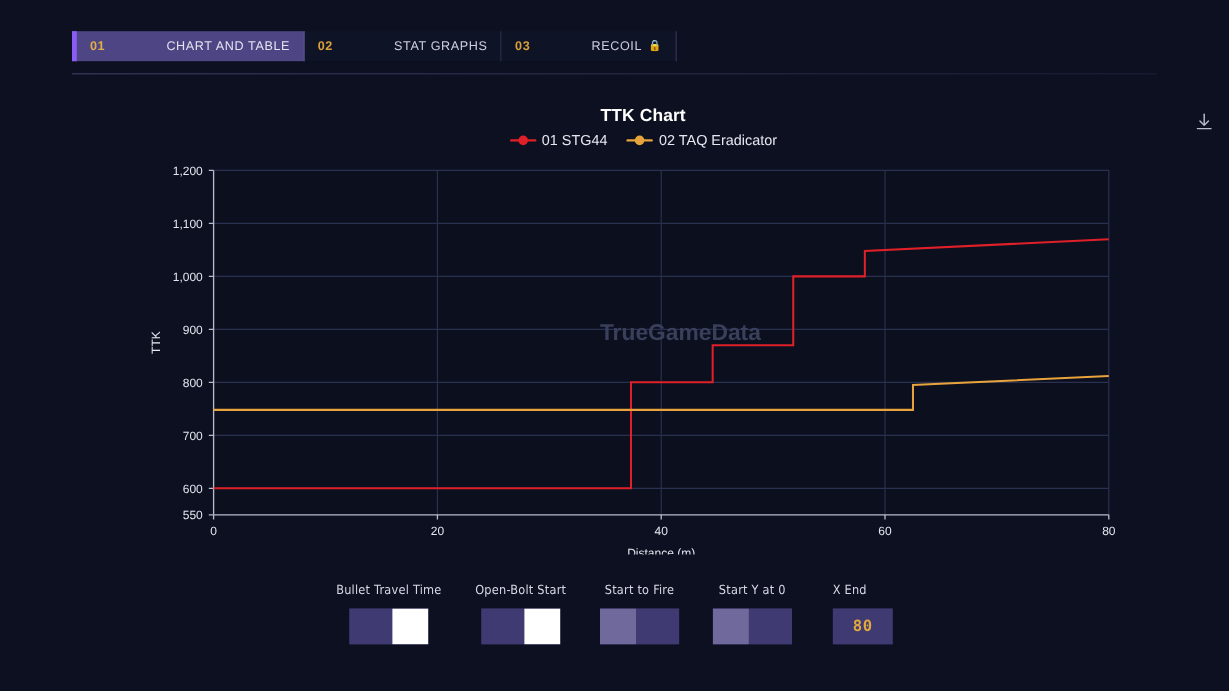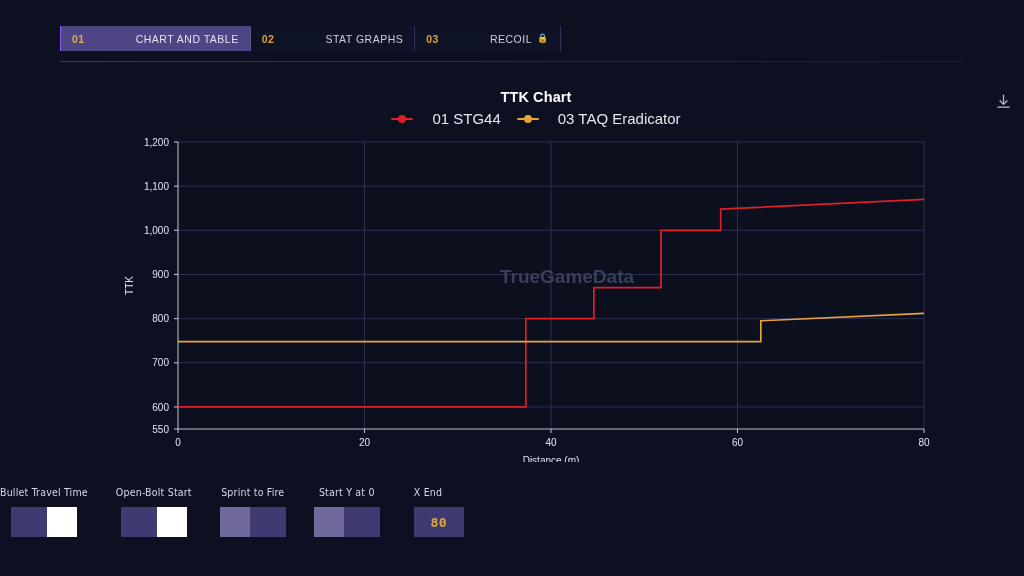--- a/index.html
+++ b/index.html
@@ -56,21 +56,21 @@
     gap: 5px;
     padding: 0 11px;
     font-size: 10.5px;
     letter-spacing: 0.5px;
     background: #0f1326;
     border-right: 1px solid #33305a;
     white-space: nowrap;
     color: #d7d6e8;
     cursor: pointer;
   }
-  .tab:first-child { border-left: 1px solid #8b5cf6; }
+  .tab:first-child { border-left: 4px solid #8b5cf6; }
   .tab.active {
     background: #4e4684;
     border-right: 1px solid #5c5492;
   }
   .tab .num { color: #d9a13a; font-weight: 700; }
   .tab.active .num { color: #e2ae4a; }
   .tab .lbl { color: #e3e2ef; padding-left: 46px; }
   .tab:not(.active) .lbl { color: #cfcee0; }
   .lock-icon {
     color: #d9a13a;
@@ -111,22 +111,22 @@
     left: 0; right: 0;
     top: 38px;
     display: flex;
     justify-content: center;
     align-items: center;
     gap: 16px;
   }
   .legend-item {
     display: flex;
     align-items: center;
-    gap: 19px;
-    font-size: 15px;
+    gap: 5px;
+    font-size: 12px;
     color: #e6e6f0;
   }
   .legend-swatch {
     position: relative;
     width: 22px;
     height: 9px;
   }
   .legend-swatch .bar {
     position: absolute;
     left: 0; top: 3.5px;
@@ -155,20 +155,21 @@
     left: 0; top: 0;
     width: 1024px; height: 390px;
   }
   
   .controls {
     position: absolute;
     left: 0;
     top: 486px;
     width: 1024px;
     display: flex;
+    justify-content: center;
     align-items: flex-start;
     gap: 28px;
   }
   .control {
     display: flex;
     flex-direction: column;
     align-items: center;
     width: auto;
   }
   .control-label {
@@ -250,21 +251,21 @@
             <span class="bar" style="background:#e02028"></span>
             <span class="dot" style="background:#e02028"></span>
           </span>
           <span>01 STG44</span>
         </div>
         <div class="legend-item">
           <span class="legend-swatch">
             <span class="bar" style="background:#e8a33c"></span>
             <span class="dot" style="background:#e8a33c"></span>
           </span>
-          <span>03 TAQ Eradicator</span>
+          <span>02 TAQ Eradicator</span>
         </div>
       </div>
     <div class="download-btn">
       <svg width="17" height="17" viewBox="0 0 24 24" fill="none" stroke="#cfd0e0" stroke-width="1.7" stroke-linecap="round" stroke-linejoin="round">
         <path d="M12 3 L12 15"></path>
         <path d="M7 11 L12 16 L17 11"></path>
         <path d="M4 20 L20 20"></path>
       </svg>
     </div>
     <div class="plot-wrap">
@@ -325,21 +326,21 @@
           <div class="knob"></div>
         </div>
       </div>
       <div class="control">
         <div class="control-label">Open-Bolt Start</div>
         <div class="toggle on">
           <div class="knob"></div>
         </div>
       </div>
       <div class="control">
-        <div class="control-label">Sprint to Fire</div>
+        <div class="control-label">Start to Fire</div>
         <div class="toggle off">
           <div class="knob"></div>
         </div>
       </div>
       <div class="control">
         <div class="control-label">Start Y at 0</div>
         <div class="toggle off">
           <div class="knob"></div>
         </div>
       </div>

